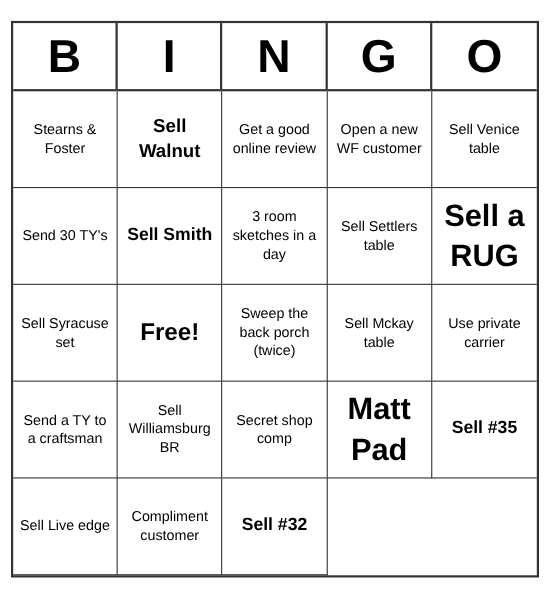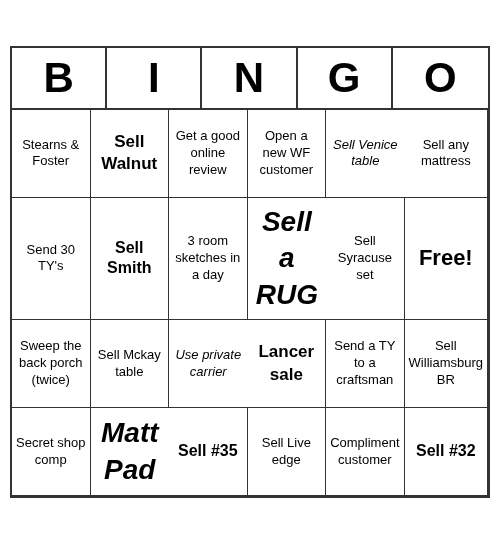--- a/index.html
+++ b/index.html
@@ -26,36 +26,35 @@
       font-size: 42px;
       font-weight: bold;
       padding: 6px 0;
       border-right: 2px solid #333;
     }
     .bingo-header-cell:last-child {
       border-right: none;
     }
     .bingo-grid {
       display: grid;
-      grid-template-columns: repeat(6, 1fr);
+      grid-template-columns: repeat(5, 1fr);
     }
     .bingo-cell {
       border-right: 1.5px solid #333;
       border-bottom: 1.5px solid #333;
       min-height: 88px;
       display: flex;
       align-items: center;
       justify-content: center;
       text-align: center;
       padding: 6px 4px;
       position: relative;
     }
     .bingo-cell:nth-child(5n) {
       border-right: none;
-      font-style: italic;
     }
     .bingo-cell:nth-child(n+21) {
       
     }
     .bingo-cell-text {
       font-size: 13px;
       line-height: 1.3;
     }
     .bingo-cell-text.large {
       font-size: 16px;
@@ -95,51 +94,48 @@
       <div class="bingo-cell">
         <span class="bingo-cell-text">Get a good online review</span>
       </div>
       <div class="bingo-cell">
         <span class="bingo-cell-text">Open a new WF customer</span>
       </div>
       <div class="bingo-cell">
         <span class="bingo-cell-text">Sell Venice table</span>
       </div>
       <div class="bingo-cell">
-        <span class="bingo-cell-text">Sell any mattress</span>
-      </div>
-      <div class="bingo-cell">
         <span class="bingo-cell-text">Send 30 TY's</span>
       </div>
       <div class="bingo-cell">
         <span class="bingo-cell-text large">Sell Smith</span>
       </div>
       <div class="bingo-cell">
         <span class="bingo-cell-text">3 room sketches in a day</span>
+      </div>
+      <div class="bingo-cell">
+        <span class="bingo-cell-text">Sell Settlers table</span>
       </div>
       <div class="bingo-cell">
         <span class="bingo-cell-text xlarge">Sell a RUG</span>
       </div>
       <div class="bingo-cell">
         <span class="bingo-cell-text">Sell Syracuse set</span>
       </div>
       <div class="bingo-cell">
         <span class="bingo-cell-text free">Free!</span>
       </div>
       <div class="bingo-cell">
         <span class="bingo-cell-text">Sweep the back porch (twice)</span>
       </div>
       <div class="bingo-cell">
         <span class="bingo-cell-text">Sell Mckay table</span>
       </div>
       <div class="bingo-cell">
         <span class="bingo-cell-text">Use private carrier</span>
-      </div>
-      <div class="bingo-cell">
-        <span class="bingo-cell-text medium">Lancer sale</span>
       </div>
       <div class="bingo-cell">
         <span class="bingo-cell-text">Send a TY to a craftsman</span>
       </div>
       <div class="bingo-cell">
         <span class="bingo-cell-text">Sell Williamsburg BR</span>
       </div>
       <div class="bingo-cell">
         <span class="bingo-cell-text">Secret shop comp</span>
       </div>

